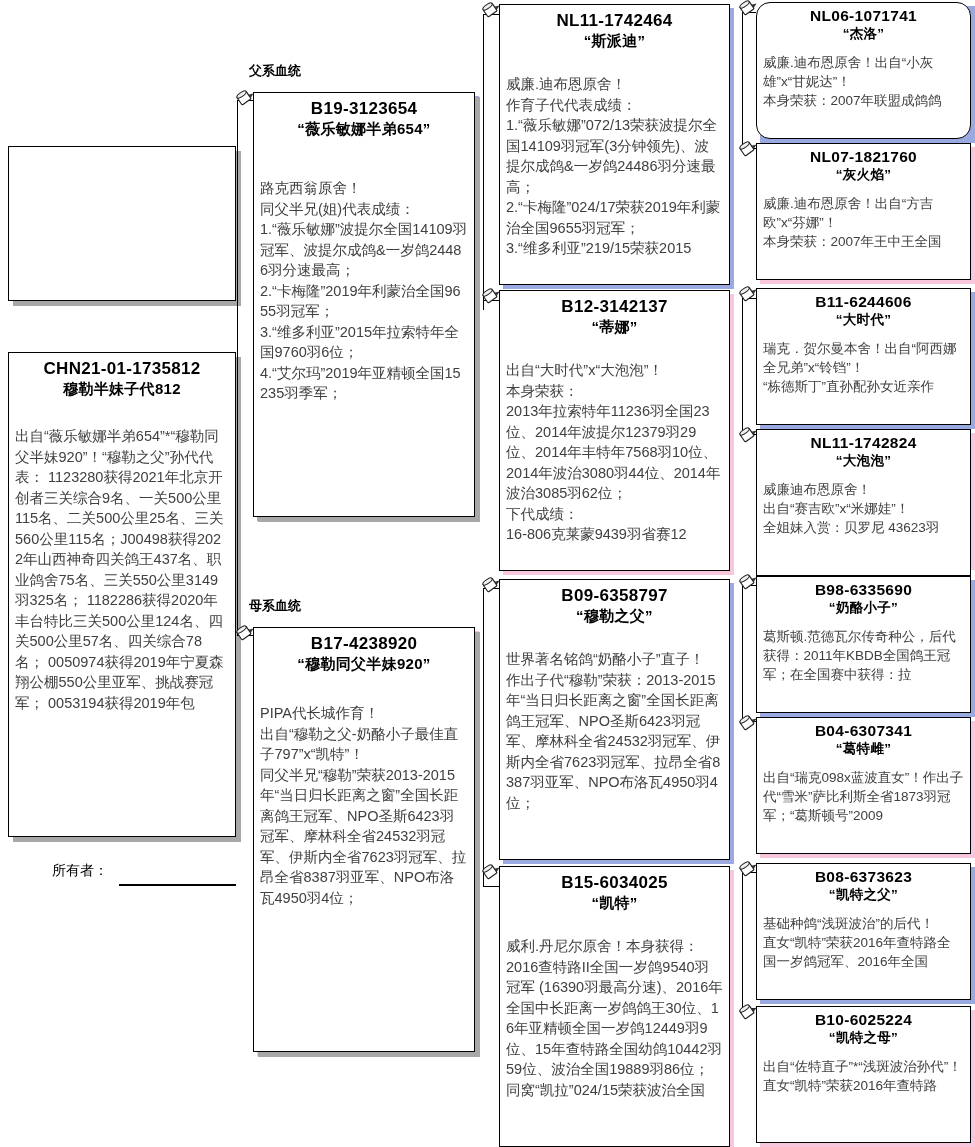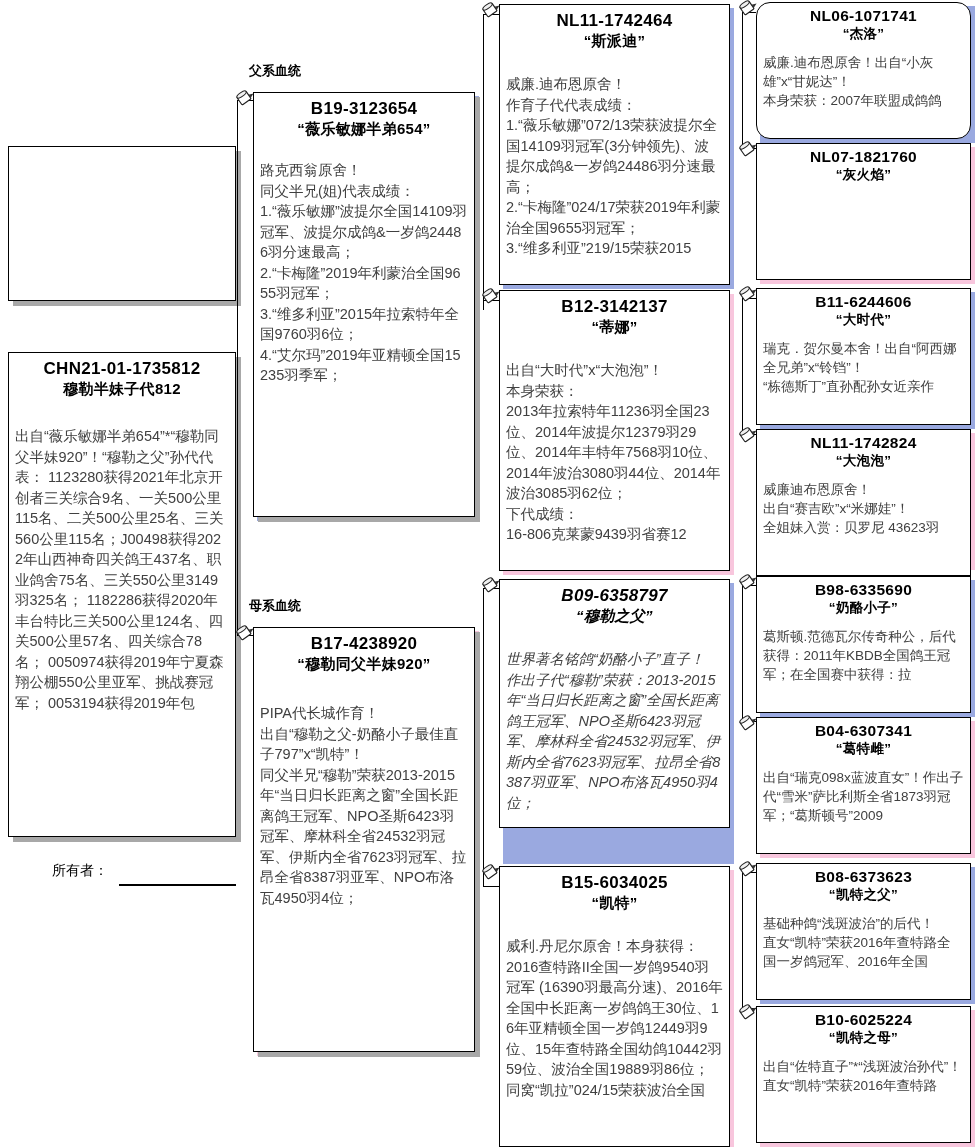--- a/index.html
+++ b/index.html
@@ -151,21 +151,21 @@
         <g transform="rotate(-35 11 10)">
           <rect x="3" y="4" width="11" height="9" rx="1" fill="#ffffff" stroke="#222" stroke-width="1.2"></rect>
           <ellipse cx="8.5" cy="4" rx="5.5" ry="2" fill="#f0f0f0" stroke="#222" stroke-width="1.1"></ellipse>
           <path d="M14 8 L19 10 L14 12 Z" fill="#333"></path>
         </g>
       </svg>
     </span>
     <div class="card" style="left:0;top:0;width:222px;height:425px;">
       <div class="hdr ring">B19-3123654</div>
       <div class="hdr nick">“薇乐敏娜半弟654”</div>
-      <div class="body" style="margin-top:22px;">路克西翁原舍！
+      <div class="body" style="margin-top:40px;">路克西翁原舍！
 同父半兄(姐)代表成绩：
 1.“薇乐敏娜”波提尔全国14109羽冠军、波提尔成鸽&amp;一岁鸽24486羽分速最高；
 2.“卡梅隆”2019年利蒙治全国9655羽冠军；
 3.“维多利亚”2015年拉索特年全国9760羽6位；
 4.“艾尔玛”2019年亚精顿全国15235羽季军；</div>
     </div>
   </div>
 
   <div class="shadow pink" style="left:257px;top:631px;width:222px;height:425px;"></div>
   <div class="shadow gray" style="left:258px;top:632px;width:222px;height:425px;"></div>
@@ -236,21 +236,21 @@
   <div class="cardwrap" style="left:499px;top:579px;width:231px;height:281px;">
     <span class="bucket">
       <svg width="22" height="20" viewBox="0 0 22 20">
           <g transform="rotate(-35 11 10)">
         <rect x="3" y="4" width="11" height="9" rx="1" fill="#ffffff" stroke="#222" stroke-width="1.2"></rect>
         <ellipse cx="8.5" cy="4" rx="5.5" ry="2" fill="#f0f0f0" stroke="#222" stroke-width="1.1"></ellipse>
         <path d="M14 8 L19 10 L14 12 Z" fill="#333"></path>
           </g>
         </svg>
     </span>
-    <div class="card" style="left:0;top:0;width:231px;height:249px;font-style:italic;">
+    <div class="card" style="left:0;top:0;width:231px;height:281px;">
       <div class="hdr ring">B09-6358797</div>
       <div class="hdr nick">“穆勒之父”</div>
       <div class="body" style="margin-top:24px;">世界著名铭鸽“奶酪小子”直子！
 作出子代“穆勒”荣获：2013-2015年“当日归长距离之窗”全国长距离鸽王冠军、NPO圣斯6423羽冠军、摩林科全省24532羽冠军、伊斯内全省7623羽冠军、拉昂全省8387羽亚军、NPO布洛瓦4950羽4位；</div>
     </div>
   </div>
 
   <div class="shadow pink" style="left:503px;top:870px;width:231px;height:277px;"></div>
   <div class="cardwrap" style="left:499px;top:866px;width:231px;height:281px;">
     <span class="bucket">
@@ -297,20 +297,22 @@
           <g transform="rotate(-35 11 10)">
         <rect x="3" y="4" width="11" height="9" rx="1" fill="#ffffff" stroke="#222" stroke-width="1.2"></rect>
         <ellipse cx="8.5" cy="4" rx="5.5" ry="2" fill="#f0f0f0" stroke="#222" stroke-width="1.1"></ellipse>
         <path d="M14 8 L19 10 L14 12 Z" fill="#333"></path>
           </g>
         </svg>
     </span>
     <div class="card small" style="left:0;top:0;width:215px;height:137px;">
       <div class="hdr ring">NL07-1821760</div>
       <div class="hdr nick">“灰火焰”</div>
+      <div class="body" style="margin-top:11px;">威廉.迪布恩原舍！出自“方吉欧”x“芬娜”！
+本身荣获：2007年王中王全国</div>
     </div>
   </div>
 
   <div class="shadow blue" style="left:760px;top:292px;width:215px;height:137px;"></div>
   <div class="cardwrap" style="left:756px;top:288px;width:228px;height:137px;">
     <span class="bucket">
       <svg width="22" height="20" viewBox="0 0 22 20">
           <g transform="rotate(-35 11 10)">
         <rect x="3" y="4" width="11" height="9" rx="1" fill="#ffffff" stroke="#222" stroke-width="1.2"></rect>
         <ellipse cx="8.5" cy="4" rx="5.5" ry="2" fill="#f0f0f0" stroke="#222" stroke-width="1.1"></ellipse>

